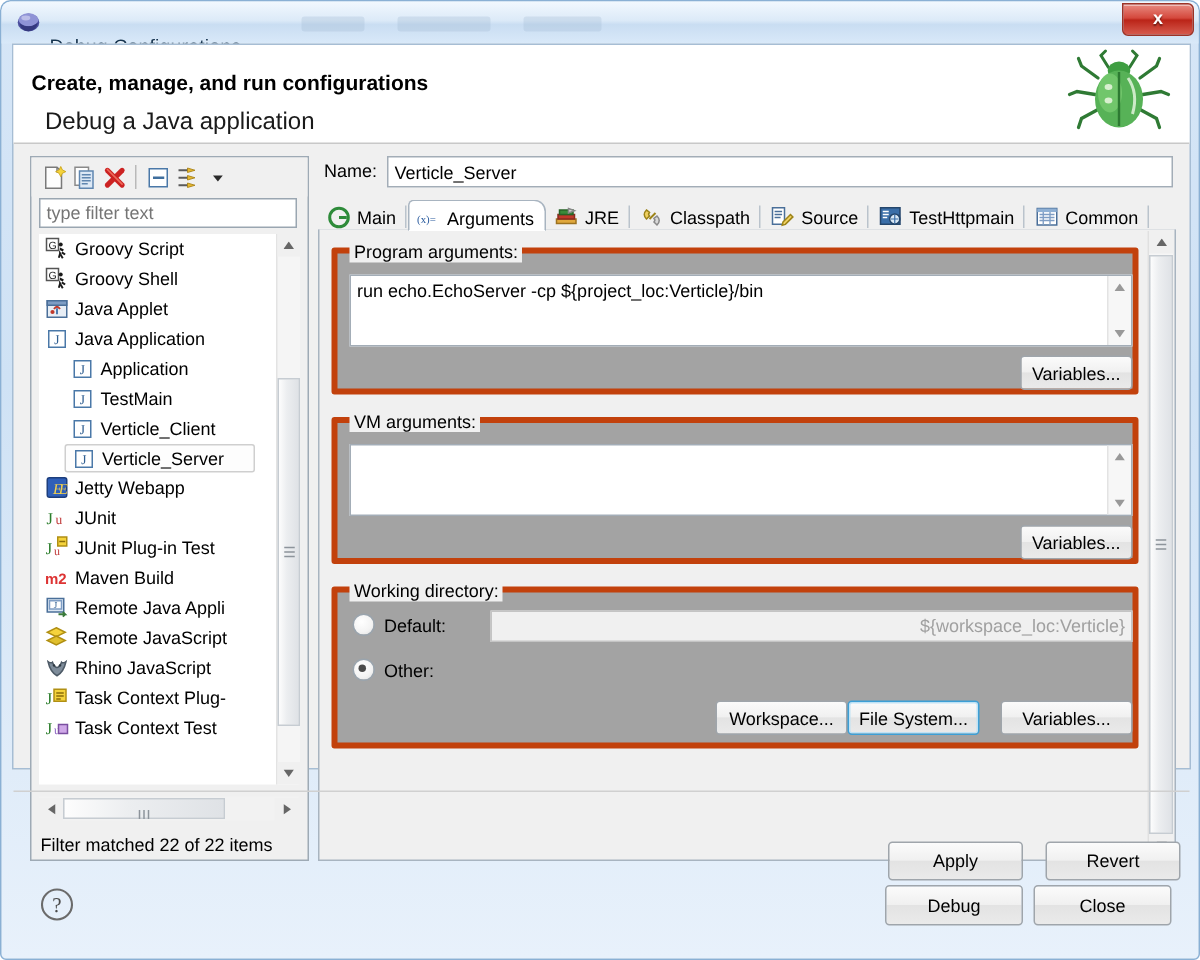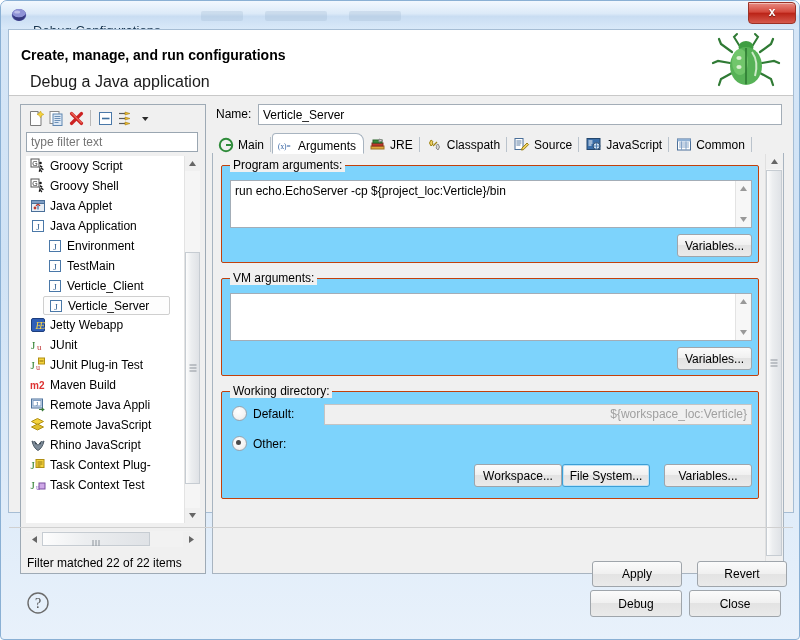--- a/index.html
+++ b/index.html
@@ -293,24 +293,24 @@
     box-sizing: border-box;
     overflow: hidden;
   }
   #tabpage {
     position: absolute; left: 0; top: 0;
     width: 553px; height: 419px;
   }
 
   .group {
     position: absolute;
-    border: 1px solid #c2410c;
+    border: 4px solid #c2410c;
     border-radius: 2px;
     box-sizing: border-box;
-    background: #7dd3fc;
+    background: #a3a3a3;
   }
   .group > .gtitle {
     position: absolute; left: 8px; top: -8px;
     background: #f0f0f0;
     padding: 0 3px;
     font-size: 12px;
     color: #000;
   }
   .ta-wrap {
     position: absolute;
@@ -604,21 +604,21 @@
               </span>
               <span>Java Application</span>
             </div>
             <div class="tree-row child">
               <span class="tree-ico">
                 <svg width="16" height="16" viewBox="0 0 16 16">
                   <rect x="2.5" y="2.5" width="11" height="11" fill="#ffffff" stroke="#4a78a8"></rect>
                   <text x="8" y="11.6" text-anchor="middle" font-size="9" font-family="Liberation Serif,serif" fill="#2f5e91">J</text>
                 </svg>
               </span>
-              <span>Environment</span>
+              <span>Application</span>
             </div>
             <div class="tree-row child">
               <span class="tree-ico">
                 <svg width="16" height="16" viewBox="0 0 16 16">
                   <rect x="2.5" y="2.5" width="11" height="11" fill="#ffffff" stroke="#4a78a8"></rect>
                   <text x="8" y="11.6" text-anchor="middle" font-size="9" font-family="Liberation Serif,serif" fill="#2f5e91">J</text>
                 </svg>
               </span>
               <span>TestMain</span>
             </div>
@@ -836,21 +836,21 @@
           </div>
           <div class="tab sep">
             <span class="tico">
               <svg width="16" height="16" viewBox="0 0 16 16">
                 <rect x="1" y="1.5" width="13" height="11" fill="#3a6ea8" stroke="#24466c"></rect>
                 <path d="M2.5 4 h4 M2.5 6 h4 M2.5 8 h3" stroke="#ffffff" stroke-width="1"></path>
                 <circle cx="10.5" cy="9" r="3.4" fill="#d9e8f5" stroke="#24466c"></circle>
                 <path d="M8 9 h5 M10.5 6 v6" stroke="#3a6ea8" stroke-width=".8"></path>
               </svg>
             </span>
-            <span>JavaScript</span>
+            <span>TestHttpmain</span>
           </div>
           <div class="tab sep">
             <span class="tico">
               <svg width="16" height="16" viewBox="0 0 16 16">
                 <rect x="1.5" y="2" width="13" height="11" fill="#ffffff" stroke="#4a6f99"></rect>
                 <rect x="1.5" y="2" width="13" height="2.4" fill="#8fb0d4"></rect>
                 <path d="M3 6 h10 M3 8 h10 M3 10 h10" stroke="#7e9dc4" stroke-width=".9"></path>
                 <path d="M5.5 4.4 V13 M10 4.4 V13" stroke="#7e9dc4" stroke-width=".9"></path>
               </svg>
             </span>

